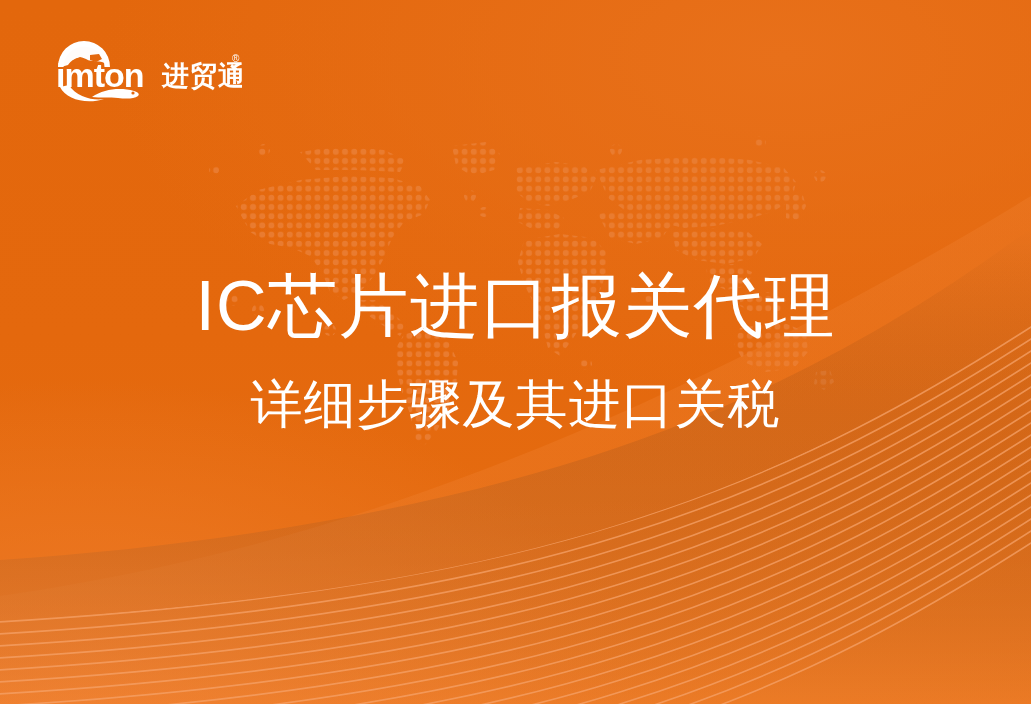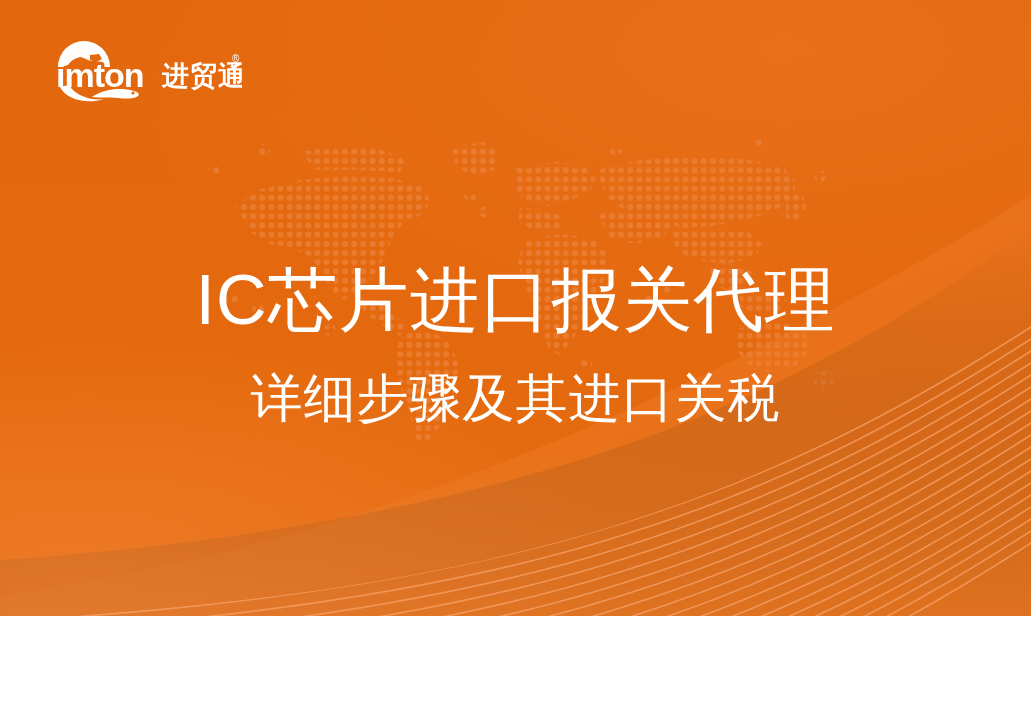--- a/index.html
+++ b/index.html
@@ -7,21 +7,21 @@
     padding: 0;
     background: #ffffff;
   }
   body {
     font-family: "Liberation Sans", "DejaVu Sans", sans-serif;
   }
 
   #banner {
     position: relative;
     width: 1031px;
-    height: 616px;
+    height: 704px;
     overflow: hidden;
     background: #a21caf;
   }
 
   
   .layer {
     position: absolute;
     inset: 0;
     width: 100%;
     height: 100%;
@@ -56,21 +56,21 @@
     top: 27px;
     width: 200px;
     height: 76px;
   }
   #logo svg { display: block; }
 
   
   #headline {
     position: absolute;
     left: 0;
-    top: 252px;
+    top: 258px;
     width: 1031px;
     text-align: center;
     color: #ffffff;
     line-height: 1.0;
     -webkit-font-smoothing: antialiased;
   }
   .head-line {
     display: block;
     color: #ffffff;
     letter-spacing: 1px;

